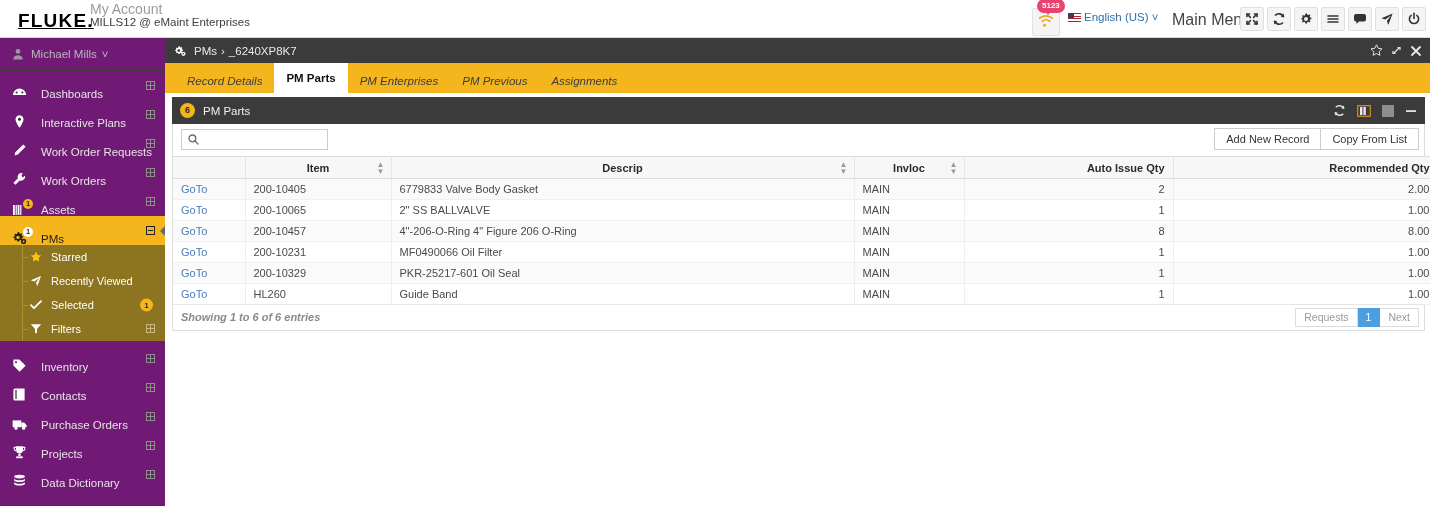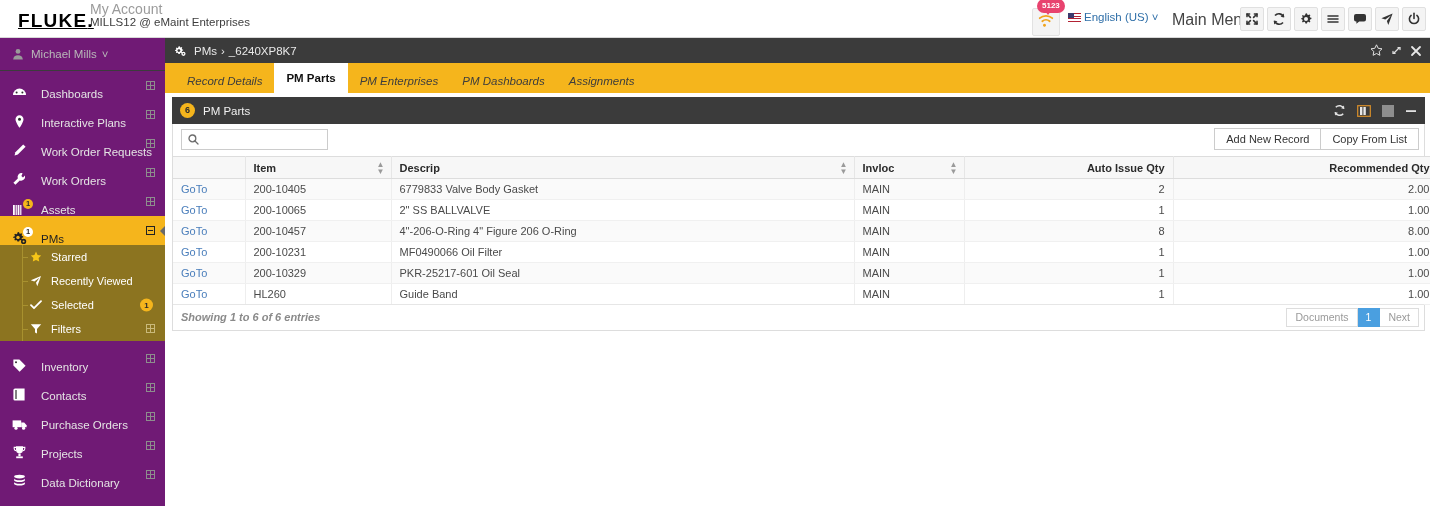--- a/index.html
+++ b/index.html
@@ -210,21 +210,21 @@
     border: 1px solid #ccc; background: #fff;
     font-size: 11px; color: #333; cursor: pointer;
   }
   .tbtn + .tbtn { border-left: none; }
 
   table.grid { width: 100%; border-collapse: collapse; table-layout: fixed; }
   table.grid th {
     background: #f7f7f7; border-top: 1px solid #ddd; border-bottom: 1px solid #ddd;
     border-right: 1px solid #e6e6e6;
     font-size: 11px; font-weight: bold; color: #2b2b2b;
-    text-align: left; padding: 4px 8px; height: 22px; position: relative;
+    text-align: center; padding: 4px 8px; height: 22px; position: relative;
     white-space: nowrap; overflow: hidden;
   }
   table.grid th.num { text-align: right; padding-left: 42px; }
   table.grid th .sorter {
     position: absolute; right: 6px; top: 50%; transform: translateY(-50%);
     color: #9a9a9a; font-size: 8px; line-height: 7px;
   }
   table.grid td {
     font-size: 11px; color: #4a4a4a; padding: 3px 8px; height: 21px;
     border-right: 1px solid #eee; border-bottom: 1px solid #f0f0f0;
@@ -613,21 +613,21 @@
             <path d="M2 2l8 8M10 2l-8 8"></path>
           </g>
         </svg>
     </span>
   </div>
 
   <div class="tabbar">
     <div class="tab">Record Details</div>
     <div class="tab active">PM Parts</div>
     <div class="tab">PM Enterprises</div>
-    <div class="tab">PM Dashboards</div>
+    <div class="tab">PM Previous</div>
     <div class="tab">Assignments</div>
   </div>
 
   <div class="panel-head">
     <div class="pb-badge">6</div>
     <div class="pb-title">PM Parts</div>
     <div class="pb-tools">
       <span>
         <svg width="13" height="13" viewBox="0 0 14 14">
             <g fill="none" stroke="#e2e2e2" stroke-width="1.6">
@@ -751,19 +751,19 @@
           <td>MAIN</td>
           <td class="num">1</td>
           <td class="num">1.00</td>
         </tr>
       </tbody>
     </table>
 
     <div class="tfoot">
       <div class="showing">Showing 1 to 6 of 6 entries</div>
       <div class="pager">
-        <div class="pg">Documents</div>
+        <div class="pg">Requests</div>
         <div class="pg cur">1</div>
         <div class="pg">Next</div>
       </div>
     </div>
   </div>
 </div>
 
 </body></html>

